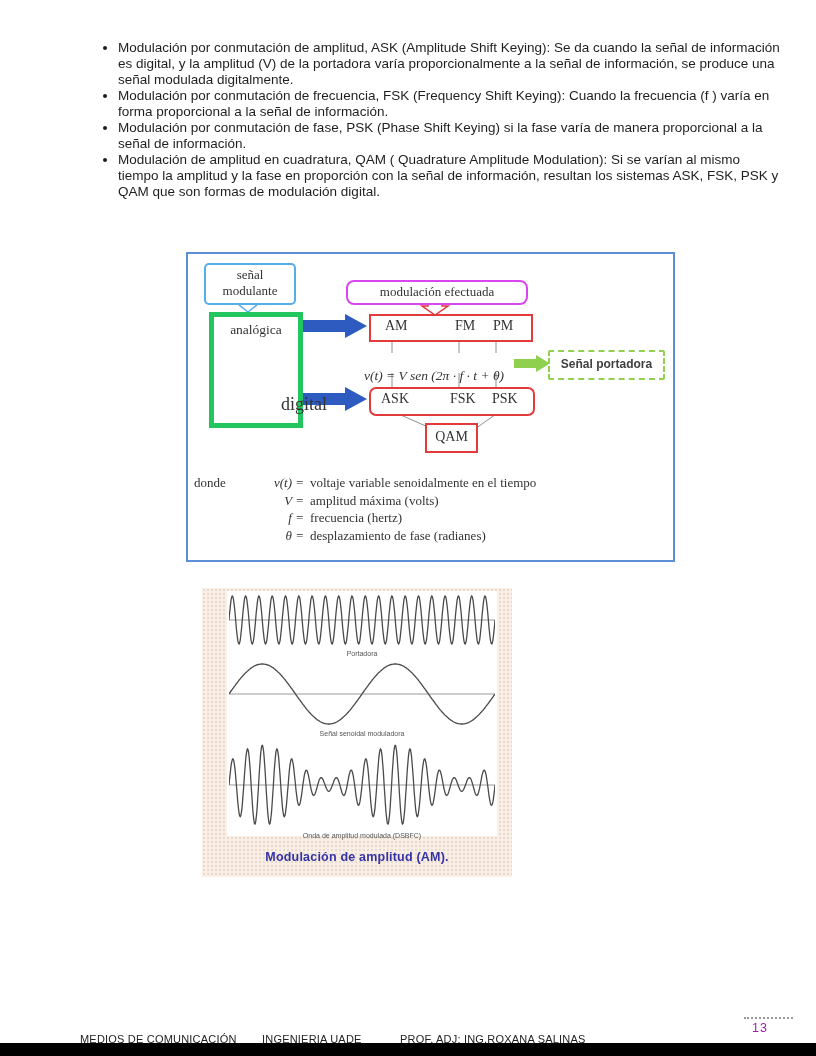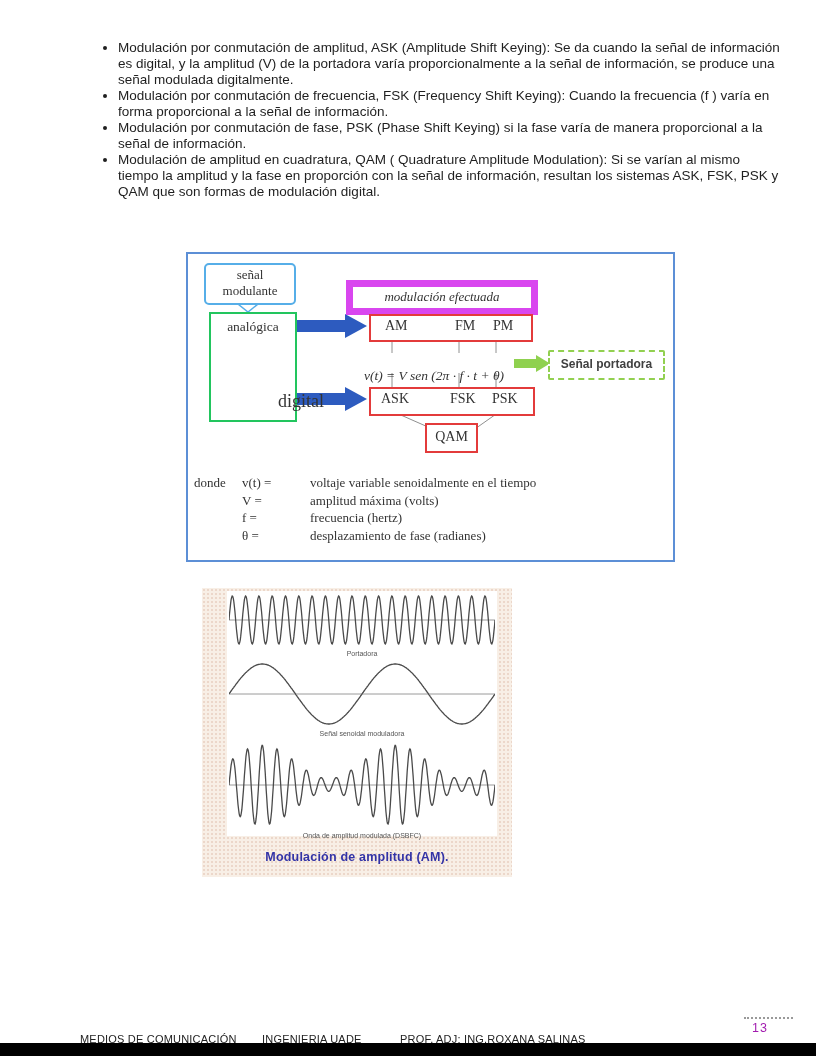--- a/index.html
+++ b/index.html
@@ -23,50 +23,50 @@
   }
   .diagram .connectors { position:absolute; left:0; top:0; z-index:1; }
   .dbox { position:absolute; background:#fff; z-index:2; text-align:center; }
   .box-senal {
     left:16px; top:9px; width:88px; height:36px;
     border:2px solid #56aee8; border-radius:5px;
     font-size:13px; line-height:16px; padding-top:2px;
   }
   .box-tall {
     left:21px; top:58px; width:84px; height:106px;
-    border:2px solid #22c55e;
+    border:5px solid #22c55e;
     text-align:center;
   }
   .box-tall .t-analog { position:absolute; top:5px; width:100%; font-size:13.5px; }
   .box-tall .t-digital { position:absolute; bottom:8px; width:100%; font-size:18px;padding-left:48px; }
   .box-mod-efectuada {
     left:158px; top:26px; width:178px; height:21px;
-    border:7px solid #d946ef; border-radius:0;
-    font-size:13px; line-height:20px;font-style:italic;
+    border:2px solid #d946ef; border-radius:8px;
+    font-size:13px; line-height:20px;
   }
   .row-box { border:2px solid #e33b3b; }
   .box-analog-row { left:181px; top:60px; width:160px; height:24px; }
-  .box-digital-row { left:181px; top:133px; width:162px; height:25px; }
+  .box-digital-row { left:181px; top:133px; width:162px; height:25px;border-radius:7px; }
   .row-box span { position:absolute; top:2px; font-size:14px; }
   .formula {
     position:absolute; left:156px; top:114px; width:180px; z-index:2;
     font-size:13.5px; font-style:italic; text-align:center; background:transparent;
   }
   .box-portadora {
     left:360px; top:96px; width:113px; height:26px;
     border:2px dashed #92d050; border-radius:2px;
     font-family:"Liberation Sans", sans-serif; font-size:12px; font-weight:bold;
     line-height:24px; color:#404040;
   }
   .box-qam { left:237px; top:169px; width:49px; height:26px; font-size:14px; line-height:24px; }
   .donde { position:absolute; left:6px; top:220px; z-index:2; font-size:13px; line-height:17.5px; }
   .donde .donde-label { position:absolute; left:0; top:0; }
   .donde .defs { margin-left:48px; }
   .def-row { display:flex; }
-  .def-sym { width:62px; flex:none; }
+  .def-sym { width:62px; text-align:right; font-style:italic; flex:none; }
   .def-txt { margin-left:6px; }
   
   .fig-main {
     position:absolute; left:202px; top:588px; width:310px; height:289px;
     background-color:#f8efe6;
     background-image:radial-gradient(#ecd7ca 0.9px, transparent 0.9px);
     background-size:4px 4px;
   }
   .fig-labels-panel {
     position:absolute; left:512px; top:588px; width:138px; height:222px;

